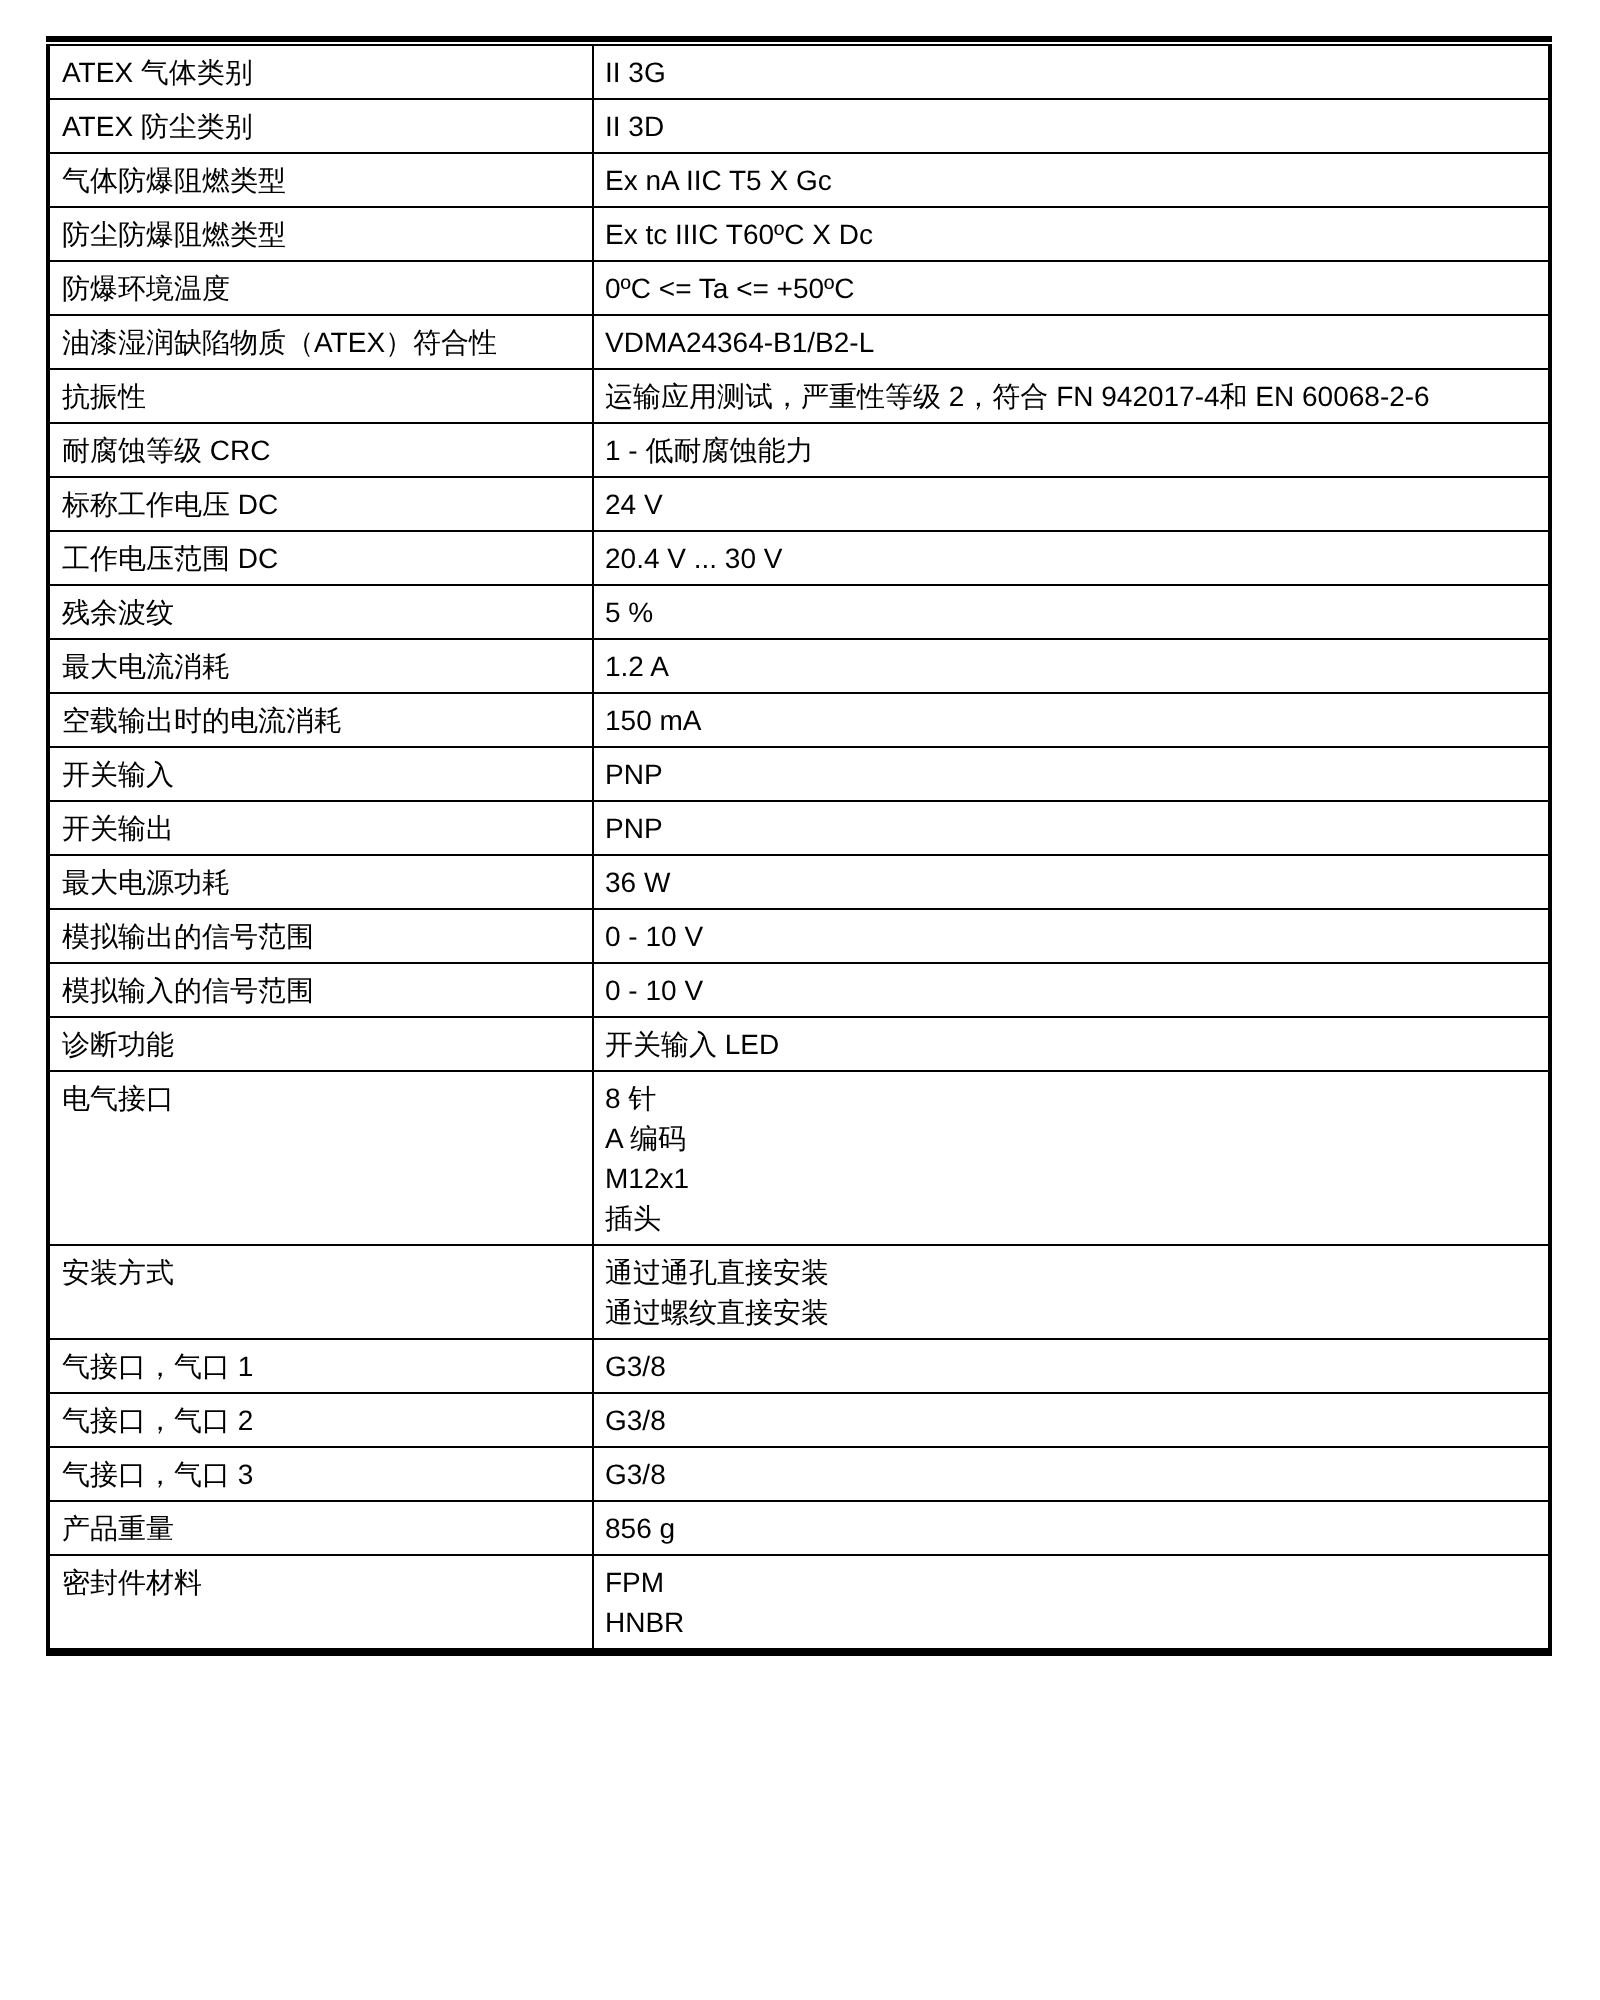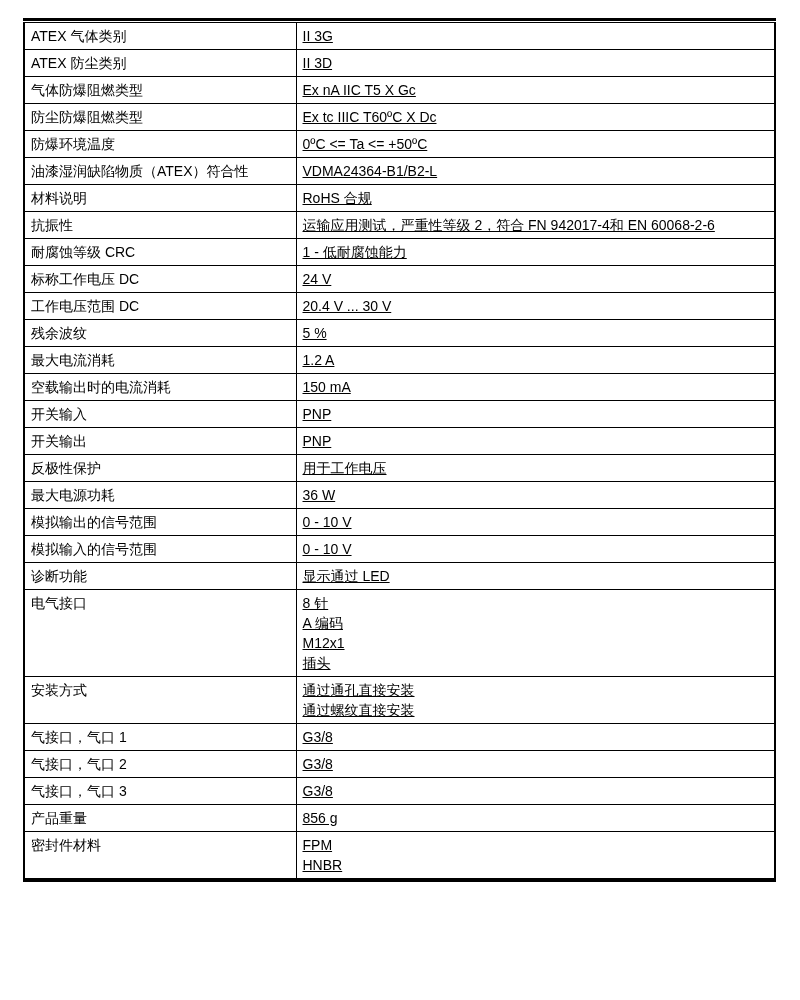--- a/index.html
+++ b/index.html
@@ -39,21 +39,20 @@
     padding: 3px 6px;
     vertical-align: top;
     overflow: hidden;
   }
   td.label-cell {
     width: 272px;
     border-right: 2px solid #000;
   }
   td.value-cell {
     white-space: pre-line;
-    text-decoration: underline;
   }
 </style>
 </head>
 <body>
 
 <div class="page">
   <div class="table-wrap">
     <table class="spec-table">
       <tbody id="spec-tbody">
           <tr>
@@ -72,24 +71,20 @@
             <td class="label-cell">防尘防爆阻燃类型</td>
             <td class="value-cell">Ex tc IIIC T60ºC X Dc</td>
           </tr>
           <tr>
             <td class="label-cell">防爆环境温度</td>
             <td class="value-cell">0ºC &lt;= Ta &lt;= +50ºC</td>
           </tr>
           <tr>
             <td class="label-cell">油漆湿润缺陷物质（ATEX）符合性</td>
             <td class="value-cell">VDMA24364-B1/B2-L</td>
-          </tr>
-          <tr>
-            <td class="label-cell">材料说明</td>
-            <td class="value-cell">RoHS 合规</td>
           </tr>
           <tr>
             <td class="label-cell">抗振性</td>
             <td class="value-cell">运输应用测试，严重性等级 2，符合 FN 942017-4和 EN 60068-2-6</td>
           </tr>
           <tr>
             <td class="label-cell">耐腐蚀等级 CRC</td>
             <td class="value-cell">1 - 低耐腐蚀能力</td>
           </tr>
           <tr>
@@ -114,38 +109,34 @@
           </tr>
           <tr>
             <td class="label-cell">开关输入</td>
             <td class="value-cell">PNP</td>
           </tr>
           <tr>
             <td class="label-cell">开关输出</td>
             <td class="value-cell">PNP</td>
           </tr>
           <tr>
-            <td class="label-cell">反极性保护</td>
-            <td class="value-cell">用于工作电压</td>
-          </tr>
-          <tr>
             <td class="label-cell">最大电源功耗</td>
             <td class="value-cell">36 W</td>
           </tr>
           <tr>
             <td class="label-cell">模拟输出的信号范围</td>
             <td class="value-cell">0 - 10 V</td>
           </tr>
           <tr>
             <td class="label-cell">模拟输入的信号范围</td>
             <td class="value-cell">0 - 10 V</td>
           </tr>
           <tr>
             <td class="label-cell">诊断功能</td>
-            <td class="value-cell">显示通过 LED</td>
+            <td class="value-cell">开关输入 LED</td>
           </tr>
           <tr>
             <td class="label-cell">电气接口</td>
             <td class="value-cell">8 针
 A 编码
 M12x1
 插头</td>
           </tr>
           <tr>
             <td class="label-cell">安装方式</td>

